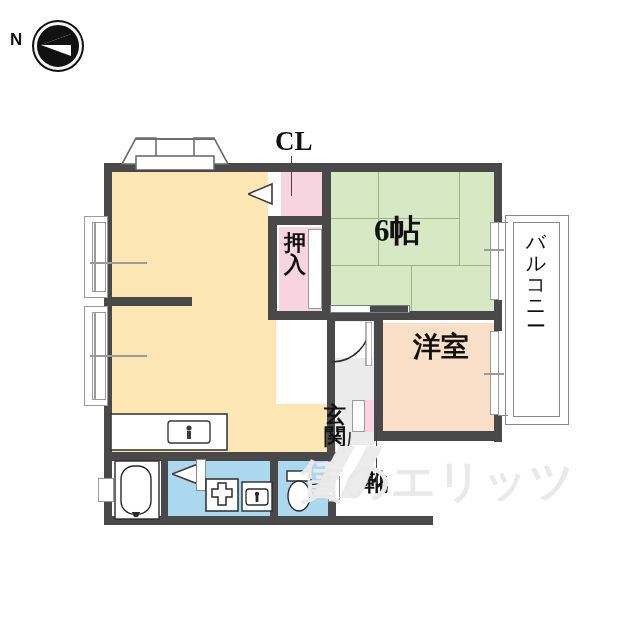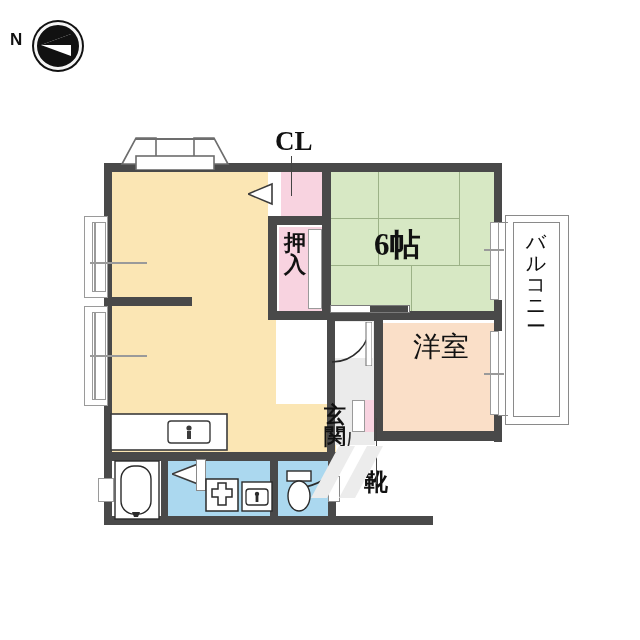--- a/index.html
+++ b/index.html
@@ -89,21 +89,21 @@
 
   
   .label {
     position: absolute;
     color: #111;
     white-space: nowrap;
     font-family: "Liberation Serif", "DejaVu Serif", serif;
   }
   .label-ldk   { font-size: 33px; font-weight: bold; letter-spacing: 0px; }
   .label-6jo   { font-size: 31px; font-weight: bold; }
-  .label-yo    { font-size: 28px; font-weight: normal; text-align: center; line-height: 1.05; }
+  .label-yo    { font-size: 28px; font-weight: bold; text-align: center; line-height: 1.05; }
   .label-cl    { font-size: 27px; font-weight: bold; }
   .label-oshi  { font-size: 22px; font-weight: bold; line-height: 1.0; text-align: center; }
   .label-gen   { font-size: 22px; font-weight: bold; line-height: 1.0; text-align:center; }
   .label-kutsu { font-size: 24px; font-weight: bold; }
   .label-balcony {
     font-size: 20px; font-weight: normal; line-height: 1.05;
     text-align: center;
     font-family: "DejaVu Sans", sans-serif;
   }
 
@@ -311,21 +311,21 @@
   </div>
 
   <div class="fixture" style="left:285px; top:470px; width:28px; height:44px;">
     <svg width="28" height="44" viewBox="0 0 28 44">
       <rect x="2" y="1" width="24" height="10" fill="#ffffff" stroke="#2b2b2b" stroke-width="1.4"></rect>
       <ellipse cx="14" cy="26" rx="11" ry="15" fill="#ffffff" stroke="#2b2b2b" stroke-width="1.4"></ellipse>
     </svg>
   </div>
 
 
-  <div class="label label-6jo" style="left:374px; top:224px;text-align:right;">6帖</div>
+  <div class="label label-6jo" style="left:374px; top:210px;text-align:right;">6帖</div>
 
   <div class="label label-yo" style="left:396px; top:332px; width:90px;">
     <div>洋室</div>
   </div>
 
   <div class="label label-cl" style="left:275px; top:126px;">CL</div>
   <div class="leader" style="left:291px; top:156px; height:40px;"></div>
 
   <div class="label label-oshi" style="left:282px; top:232px; width:26px;">
     <div>押</div>
@@ -339,14 +339,15 @@
 
   <div class="label label-kutsu" style="left:364px; top:466px;">靴</div>
   <div class="leader" style="left:376px; top:418px; height:66px;"></div>
 
   <div class="watermark-mark">
     <svg width="90" height="70" viewBox="0 0 90 70">
       <path d="M 6 58 L 34 6 L 50 6 L 22 58 Z" fill="#ececec"></path>
       <path d="M 34 58 L 62 6 L 78 6 L 50 58 Z" fill="#ececec"></path>
     </svg>
   </div>
+  <div class="watermark">賃のエリッツ</div>
 
 </div>
 
 </body></html>

